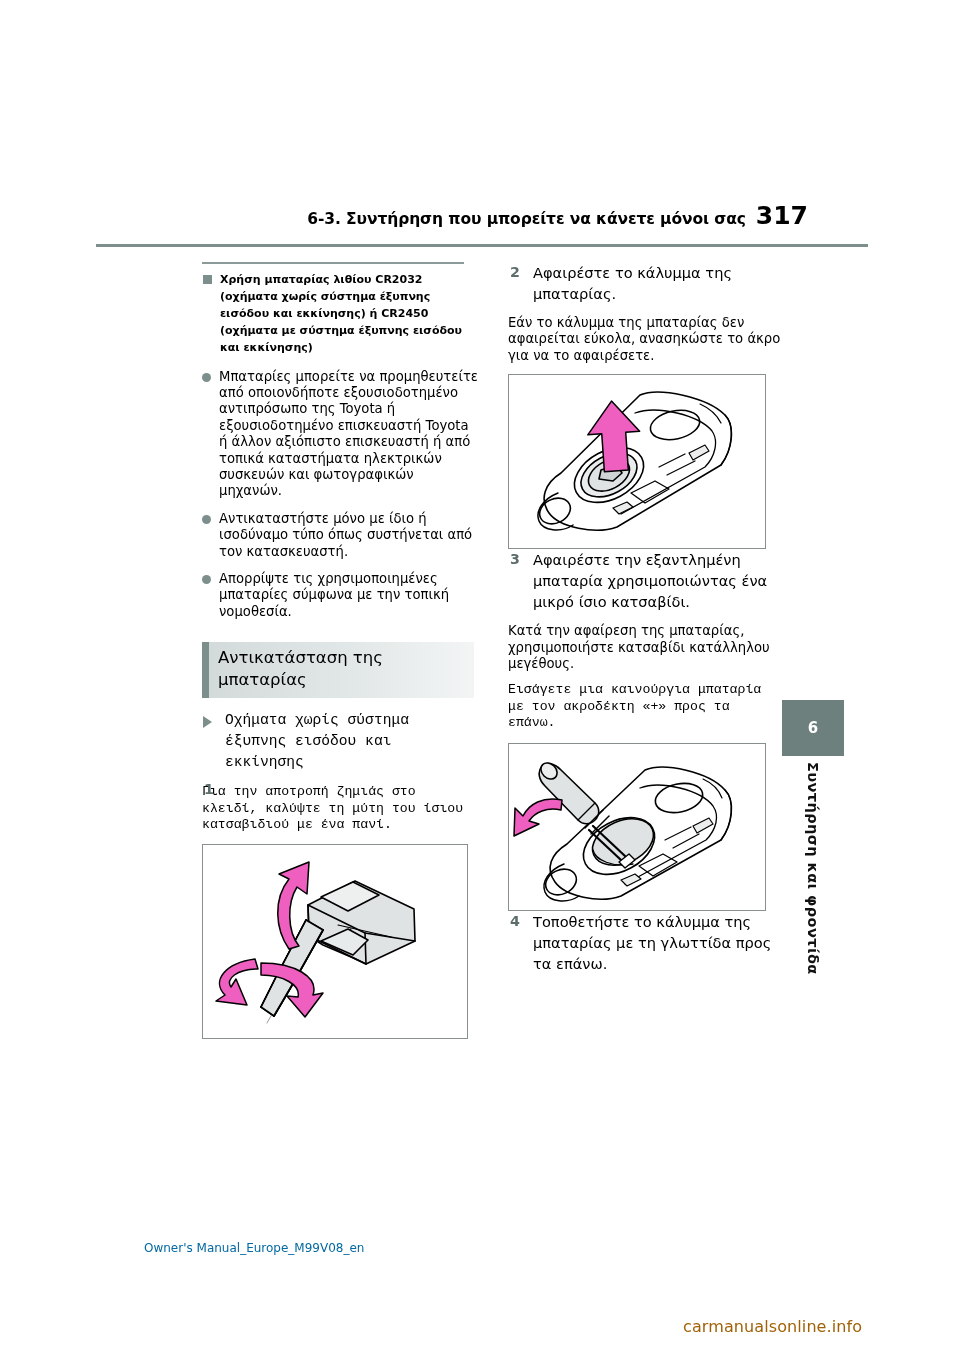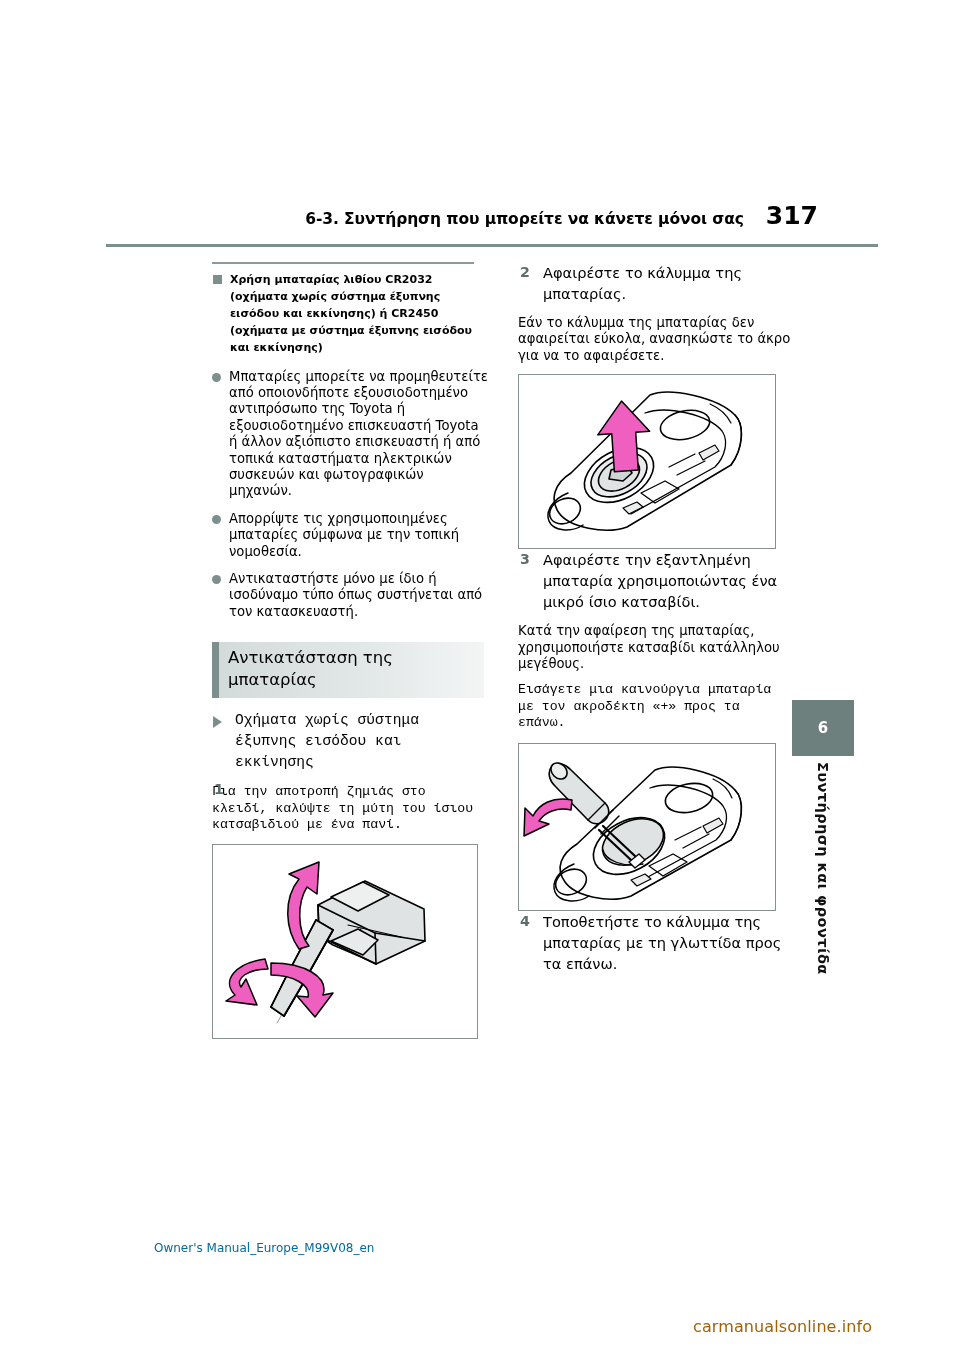--- a/index.html
+++ b/index.html
@@ -11,21 +11,21 @@
     width: 960px;
     height: 1358px;
     position: relative;
     font-family: "DejaVu Sans", "Liberation Sans", sans-serif;
     color: #000000;
     overflow: hidden;
   }
 
   .page {
     position: absolute;
-    left: 10px; top: 0;
+    left: 0; top: 0;
     width: 856px;
     height: 1358px;
   }
 
   
   .header-row {
     position: absolute;
     left: 96px;
     top: 203px;
     width: 712px;
@@ -37,21 +37,21 @@
   .header-title {
     font-size: 15.5px;
     font-weight: bold;
     letter-spacing: -0.1px;
     color: #000;
     white-space: nowrap;
   }
   .header-pageno {
     font-size: 25px;
     font-weight: bold;
-    margin-left: 22px;
+    margin-left: 10px;
     line-height: 1;
   }
   .header-rule {
     position: absolute;
     left: 96px;
     top: 244px;
     width: 772px;
     height: 2.5px;
     background: #7d8f8d;
   }
@@ -257,25 +257,25 @@
       <span class="sq"></span>
       <span>Χρήση μπαταρίας λιθίου CR2032 (οχήματα χωρίς σύστημα έξυπνης εισόδου και εκκίνησης) ή CR2450 (οχήματα με σύστημα έξυπνης εισόδου και εκκίνησης)</span>
     </div>
 
     <div class="rb">
       <span class="dot"></span>
       <span>Μπαταρίες μπορείτε να προμηθευτείτε από οποιονδήποτε εξουσιοδοτημένο αντιπρόσωπο της Toyota ή εξουσιοδοτημένο επισκευαστή Toyota ή άλλον αξιόπιστο επισκευαστή ή από τοπικά καταστήματα ηλεκτρικών συσκευών και φωτογραφικών μηχανών.</span>
     </div>
     <div class="rb">
       <span class="dot"></span>
-      <span>Απορρίψτε τις χρησιμοποιημένες μπαταρίες σύμφωνα με την τοπική νομοθεσία.</span>
+      <span>Αντικαταστήστε μόνο με ίδιο ή ισοδύναμο τύπο όπως συστήνεται από τον κατασκευαστή.</span>
     </div>
     <div class="rb">
       <span class="dot"></span>
-      <span>Αντικαταστήστε μόνο με ίδιο ή ισοδύναμο τύπο όπως συστήνεται από τον κατασκευαστή.</span>
+      <span>Απορρίψτε τις χρησιμοποιημένες μπαταρίες σύμφωνα με την τοπική νομοθεσία.</span>
     </div>
 
     <div class="section-bar">
       <div class="t">Αντικατάσταση της μπαταρίας</div>
     </div>
 
     <div class="tri-item">
       <span class="tri"></span>
       <span>Οχήματα χωρίς σύστημα έξυπνης εισόδου και εκκίνησης</span>
     </div>

